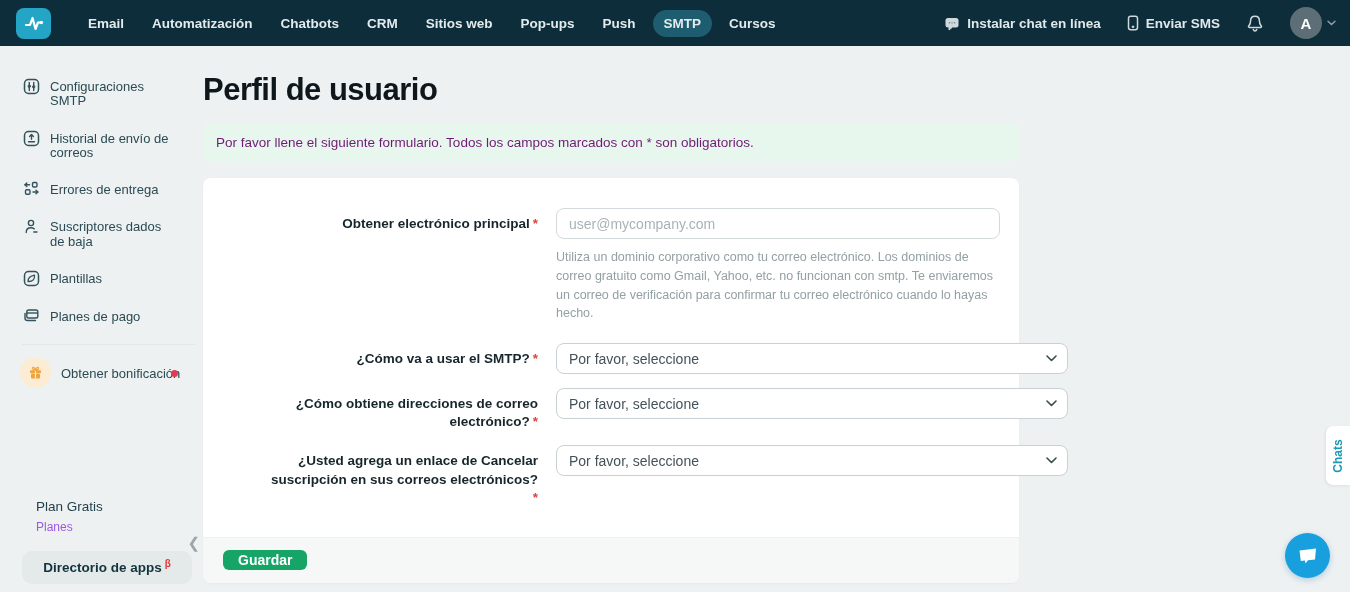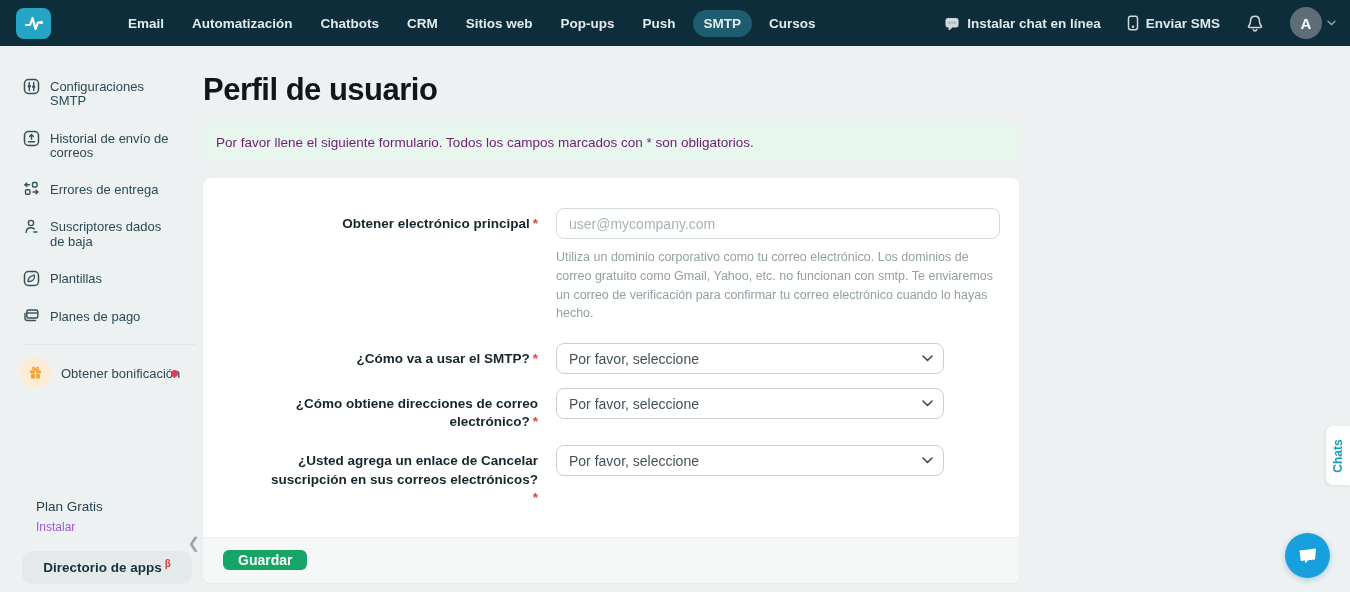--- a/index.html
+++ b/index.html
@@ -10,21 +10,20 @@
     position: relative;
     color: #2b4a54;
   }
   svg { display: block; }
 
   
   .topnav {
     position: absolute; top: 0; left: 0; width: 1350px; height: 46px;
     background: #0d2d3a; display: flex; align-items: center;
     padding: 0 14px 0 16px;
-    gap: 40px;
   }
   .logo {
     width: 35px; height: 31px; border-radius: 8px; background: #25a5c5;
     display: flex; align-items: center; justify-content: center; flex: 0 0 auto;
   }
   .nav-items { display: flex; align-items: center; margin-left: 26px; gap: 6px; }
   .nav-item {
     color: #e3ebed; font-size: 13.5px; font-weight: 700;
     padding: 6px 11px; border-radius: 16px; cursor: pointer; white-space: nowrap;
   }
@@ -91,21 +90,21 @@
   .req { color: #e0433e; margin-left: 3px; font-weight: 700; }
   .form-control { width: 444px; flex: 0 0 auto; }
   .text-input {
     width: 444px; height: 31px; border: 1px solid #d3dadc; border-radius: 8px;
     padding: 0 12px; font-size: 14px; color: #43525a; outline: none;
     font-family: "Liberation Sans", sans-serif; background: #ffffff;
   }
   .text-input::placeholder { color: #a8b3b7; }
   .help-text { margin-top: 9px; font-size: 12.5px; line-height: 1.5; color: #93a0a4; }
   .select {
-    width: 388px; height: 31px; border: 1px solid #c9d1d4; border-radius: 8px;
+    width: 512px; height: 31px; border: 1px solid #c9d1d4; border-radius: 8px;
     display: flex; align-items: center; justify-content: space-between;
     padding: 0 10px 0 12px; font-size: 14px; color: #43525a; cursor: pointer;
     background: #ffffff;
   }
   .card-footer {
     background: #f6f8f8; border-radius: 0 0 8px 8px; padding: 12px 20px 13px;
     border-top: 1px solid #eef1f2;
   }
   .save-btn {
     background: #16a567; color: #ffffff; border: none; border-radius: 6px;
@@ -268,21 +267,21 @@
           <path d="M4.5 3.2 C4.5 1.8 6.5 1.6 7.5 4.8 C8.5 1.6 10.5 1.8 10.5 3.2 C10.5 4.4 9 4.9 7.5 4.9 C6 4.9 4.5 4.4 4.5 3.2 Z" stroke="#efa33c" stroke-width="1.2" fill="none"></path>
         </svg>
       </span>
       <span class="lbl">Obtener bonificación</span>
       <span class="red-dot"></span>
     </div>
   </div>
 
   <div class="side-bottom">
     <div class="plan-label">Plan Gratis</div>
-    <span class="pricing-link">Instalar</span>
+    <span class="pricing-link">Planes</span>
     <div class="apps-pill">
       <span class="txt">Directorio de apps</span>
       <span class="beta">β</span>
     </div>
   </div>
   <div class="collapse-chevron">❮</div>
 </div>
 
 <div class="main">
   <div class="page-title">Perfil de usuario</div>

